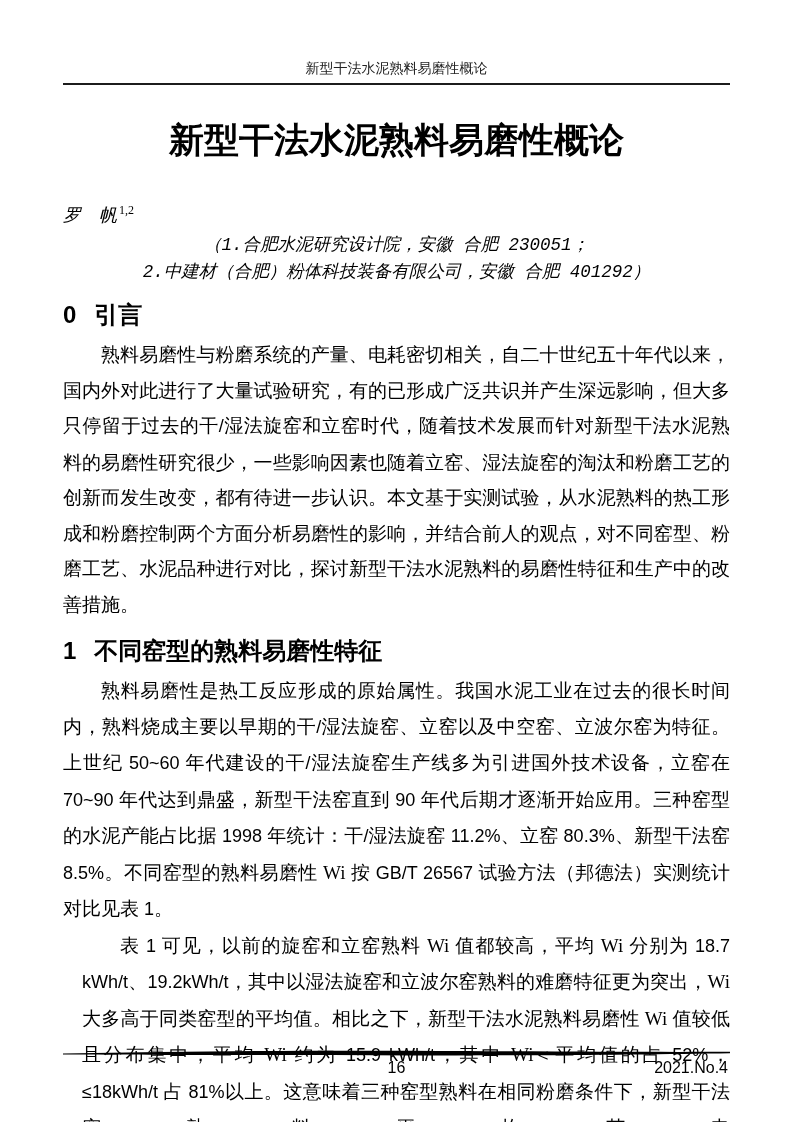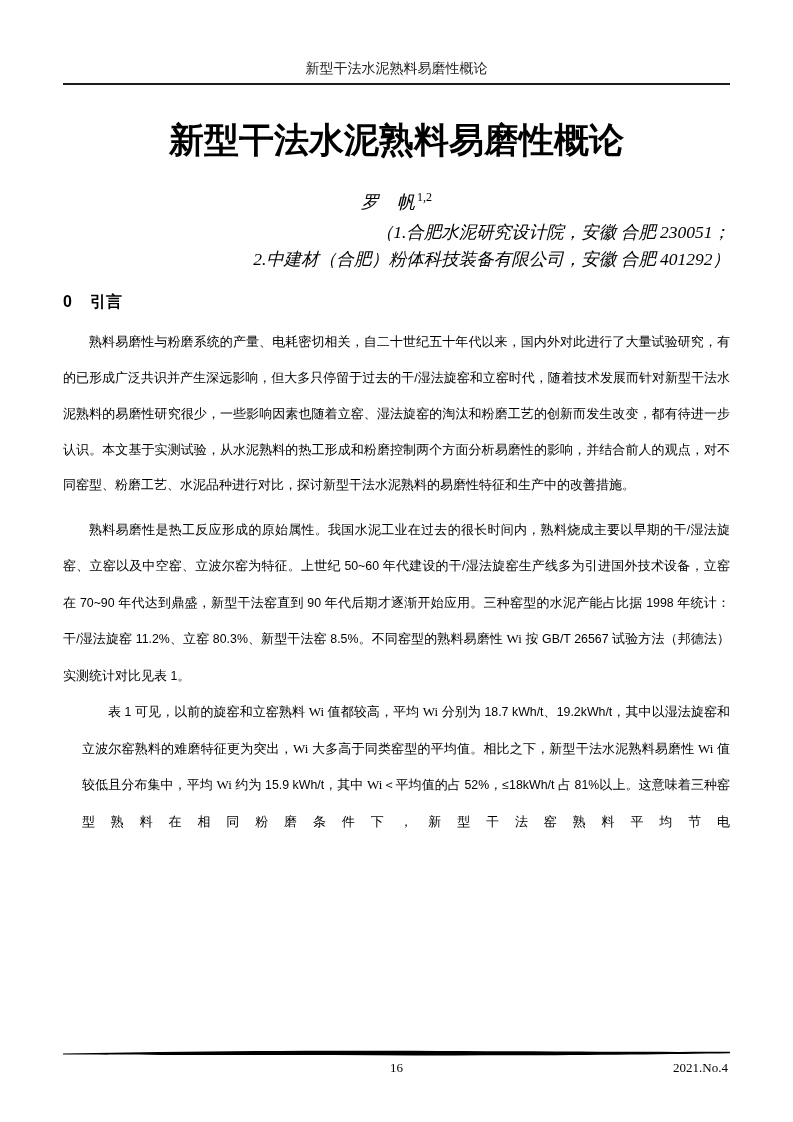--- a/index.html
+++ b/index.html
@@ -30,49 +30,50 @@
   }
   .title {
     margin: 32px 0 0 0;
     text-align: center;
     font-family: "Liberation Sans", "DejaVu Sans", sans-serif;
     font-weight: 700;
     font-size: 35px;
     line-height: 46px;
   }
   .byline {
-    margin-top: 22px;
-    text-align: center;
+    margin-top: 35px;
+    text-align: left;
     font-size: 18px;
     line-height: 24px;
     font-style: italic;
   }
   .byline sup {
     font-size: 12px;
     font-style: normal;
     margin-left: 2px;
   }
   .affiliations {
     margin-top: 5px;
-    text-align: right;
+    text-align: center;
     font-size: 17.5px;
     line-height: 27px;
     font-style: italic;
+    font-family: Liberation Mono, monospace;
   }
   .sec-h {
     margin: 16px 0 0 0;
     font-family: "Liberation Sans", "DejaVu Sans", sans-serif;
     font-weight: 700;
-    font-size: 16px;
+    font-size: 24px;
     line-height: 26px;
   }
   .sec-no { margin-right: 18px; }
   .para {
     margin: 9px 0 0 0;
-    font-size: 13px;
+    font-size: 19px;
     line-height: 35.5px;
     text-align: justify;
     text-indent: 2em;
   }
   .para + .para { margin-top: 0; margin-left: 19px; }
   .p-last { text-align-last: justify; }
   .para .lat {
     font-family: "Liberation Sans", "DejaVu Sans", sans-serif;
     font-size: 0.95em;
   }
@@ -82,22 +83,22 @@
   .footer {
     position: absolute;
     left: 63px; right: 63px;
     top: 1049px;
   }
   .footer-rule-svg { display: block; width: 100%; height: 8px; }
   .footer-row {
     position: relative;
     margin-top: 3px;
     height: 16px;
-    font-family: Liberation Serif, serif;
-    font-size: 13px;
+    font-family: Liberation Sans, sans-serif;
+    font-size: 16px;
     line-height: 16px;
   }
   .pageno { position: absolute; left: 50%; transform: translateX(-50%); }
   .issue { position: absolute; right: 2px; }
 </style>
 </head>
 <body>
 
 <div class="page">
 
@@ -116,20 +117,23 @@
   </div>
 
   <section>
     <h2 class="sec-h">
       <span class="sec-no">0</span><span>引言</span>
     </h2>
     <p class="para">熟料易磨性与粉磨系统的产量、电耗密切相关，自二十世纪五十年代以来，国内外对此进行了大量试验研究，有的已形成广泛共识并产生深远影响，但大多只停留于过去的干<span class="lat">/</span>湿法旋窑和立窑时代，随着技术发展而针对新型干法水泥熟料的易磨性研究很少，一些影响因素也随着立窑、湿法旋窑的淘汰和粉磨工艺的创新而发生改变，都有待进一步认识。本文基于实测试验，从水泥熟料的热工形成和粉磨控制两个方面分析易磨性的影响，并结合前人的观点，对不同窑型、粉磨工艺、水泥品种进行对比，探讨新型干法水泥熟料的易磨性特征和生产中的改善措施。</p>
   </section>
 
   <section>
+    <h2 class="sec-h">
+      <span class="sec-no">1</span><span>不同窑型的熟料易磨性特征</span>
+    </h2>
     <p class="para">熟料易磨性是热工反应形成的原始属性。我国水泥工业在过去的很长时间内，熟料烧成主要以早期的干<span class="lat">/</span>湿法旋窑、立窑以及中空窑、立波尔窑为特征。上世纪<span class="lat"> 50~60 </span>年代建设的干<span class="lat">/</span>湿法旋窑生产线多为引进国外技术设备，立窑在<span class="lat"> 70~90 </span>年代达到鼎盛，新型干法窑直到<span class="lat"> 90 </span>年代后期才逐渐开始应用。三种窑型的水泥产能占比据<span class="lat"> 1998 </span>年统计：干<span class="lat">/</span>湿法旋窑<span class="lat"> 11.2%</span>、立窑<span class="lat"> 80.3%</span>、新型干法窑<span class="lat"> 8.5%</span>。不同窑型的熟料易磨性<span class="lat"> </span><span class="it">Wi</span><span class="lat"> </span>按<span class="lat"> GB/T 26567 </span>试验方法（邦德法）实测统计对比见表<span class="lat"> 1</span>。</p>
     <p class="para p-last">表<span class="lat"> 1 </span>可见，以前的旋窑和立窑熟料<span class="lat"> </span><span class="it">Wi</span><span class="lat"> </span>值都较高，平均<span class="lat"> </span><span class="it">Wi</span><span class="lat"> </span>分别为<span class="lat"> 18.7 kWh/t</span>、<span class="lat">19.2kWh/t</span>，其中以湿法旋窑和立波尔窑熟料的难磨特征更为突出，<span class="it">Wi</span><span class="lat"> </span>大多高于同类窑型的平均值。相比之下，新型干法水泥熟料易磨性<span class="lat"> </span><span class="it">Wi</span><span class="lat"> </span>值较低且分布集中，平均<span class="lat"> </span><span class="it">Wi</span><span class="lat"> </span>约为<span class="lat"> 15.9 kWh/t</span>，其中<span class="lat"> </span><span class="it">Wi</span>＜平均值的占<span class="lat"> 52%</span>，<span class="lat">≤18kWh/t </span>占<span class="lat"> 81%</span>以上。这意味着三种窑型熟料在相同粉磨条件下，新型干法窑熟料平均节电</p>
   </section>
 
   <div class="footer">
     <svg class="footer-rule-svg" viewBox="0 0 667 8" preserveAspectRatio="none" aria-hidden="true">
       <path d="M0,4.6 C120,2.2 250,1.2 350,1.8 C480,2.6 600,3.2 667,2.8 L667,4.2 C590,5.4 470,6.8 350,6.4 C220,6 80,6.2 0,5.6 Z" fill="#000"></path>
     </svg>
     <div class="footer-row">
       <span class="pageno">16</span>

